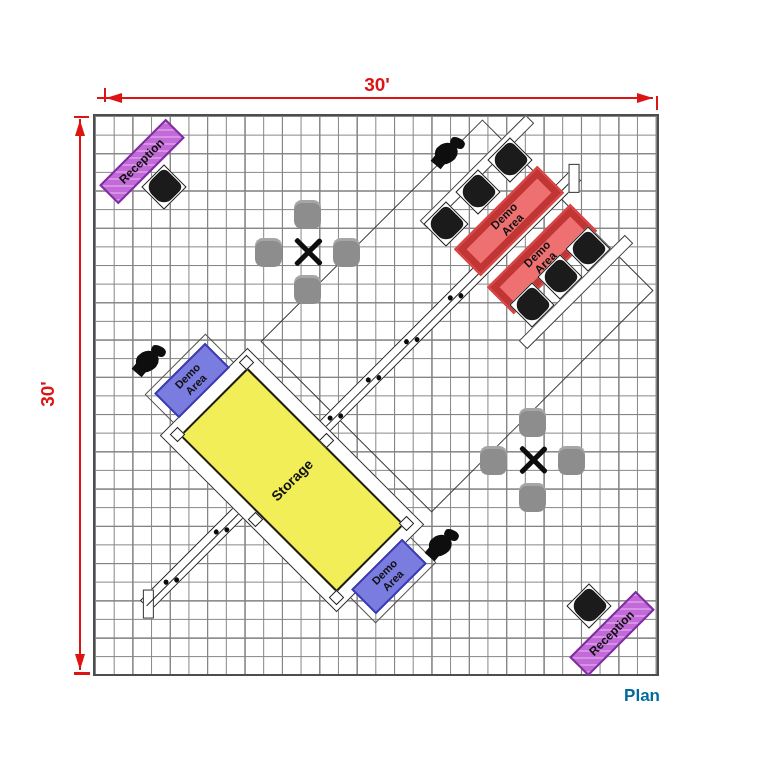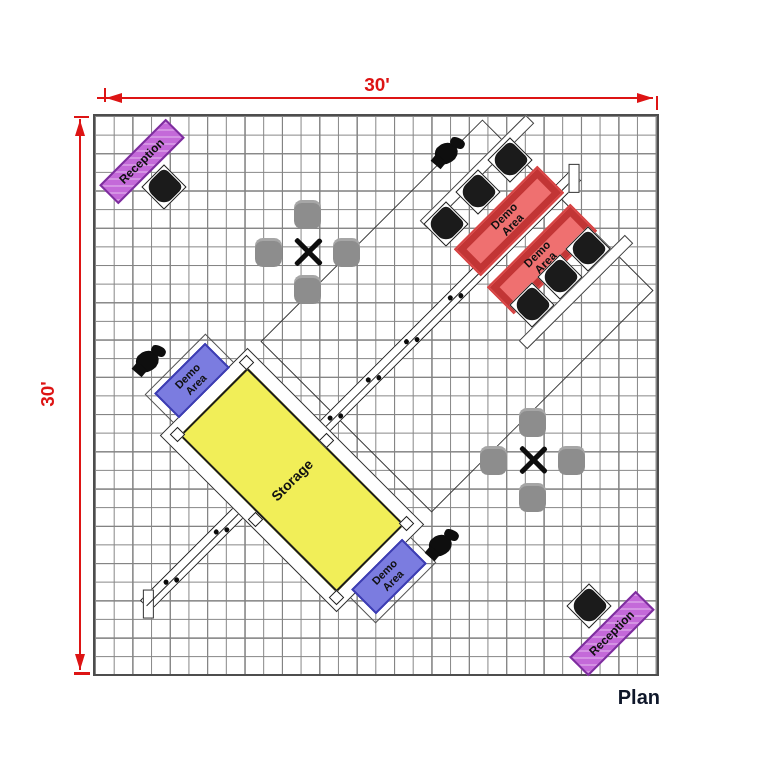--- a/index.html
+++ b/index.html
@@ -70,21 +70,21 @@
   .gchair{width:27px;height:29px;background:#8d8d8d;border-radius:8px;z-index:5;
           box-shadow:inset 0 3px 0 rgba(255,255,255,.22);}
   .bchair{width:36px;height:36px;z-index:10;}
   .bchair .back{left:2px;top:2px;width:32px;height:32px;background:#fff;border:1px solid #222;box-sizing:border-box;}
   .bchair .seat{left:4px;top:4px;width:28px;height:28px;background:#1b1b1b;border-radius:6px 6px 11px 11px;}
   .podium{width:38px;height:34px;z-index:11;}
   .podium .b1{left:5px;top:7px;width:23px;height:20px;background:#0e0e0e;border-radius:45% 55% 50% 40%;transform:rotate(-30deg);}
   .podium .b2{left:20px;top:2px;width:15px;height:10px;background:#0e0e0e;border-radius:40%;transform:rotate(25deg);}
   .podium .b3{left:2px;top:21px;width:13px;height:9px;background:#0e0e0e;transform:rotate(40deg);}
 
-  .planlabel{color:#0f172a;font-weight:bold;font-size:20px;z-index:12;}
+  .planlabel{color:#0369a1;font-weight:bold;font-size:17px;z-index:12;}
 </style>
 </head>
 <body>
 
 <div class="canvas">
 
   <div class="abs dim" style="left:97px;top:97px;width:556px;height:2px;"></div>
   <div class="abs arr left" style="left:106px;top:93px;"></div>
   <div class="abs arr right" style="left:637px;top:93px;"></div>
   <div class="abs dim" style="left:104px;top:88px;width:2px;height:14px;"></div>

